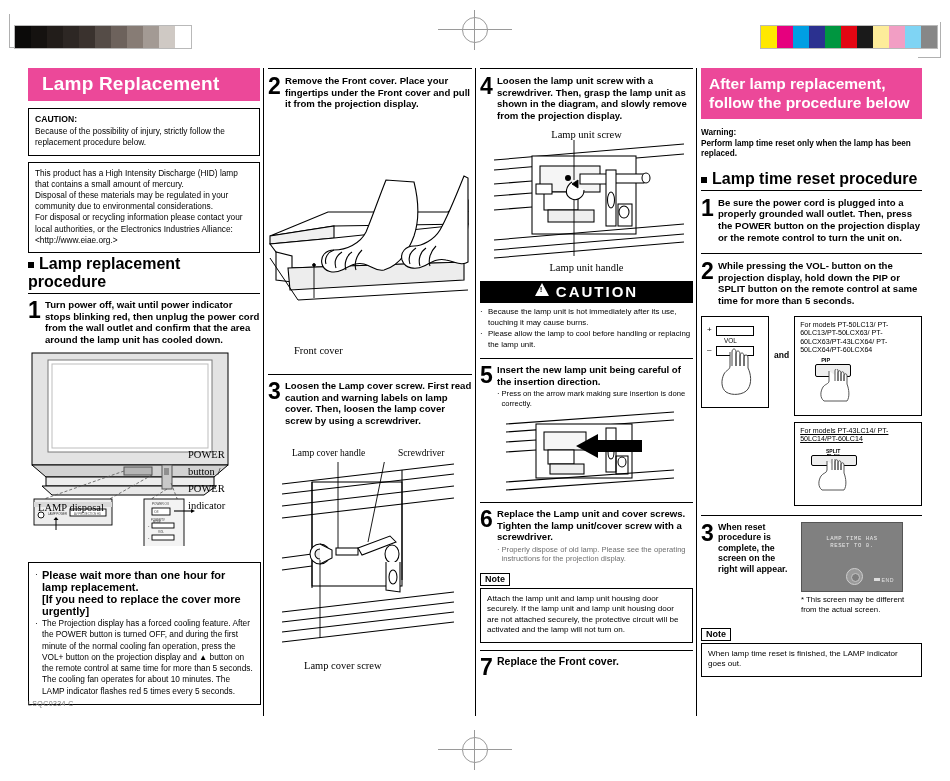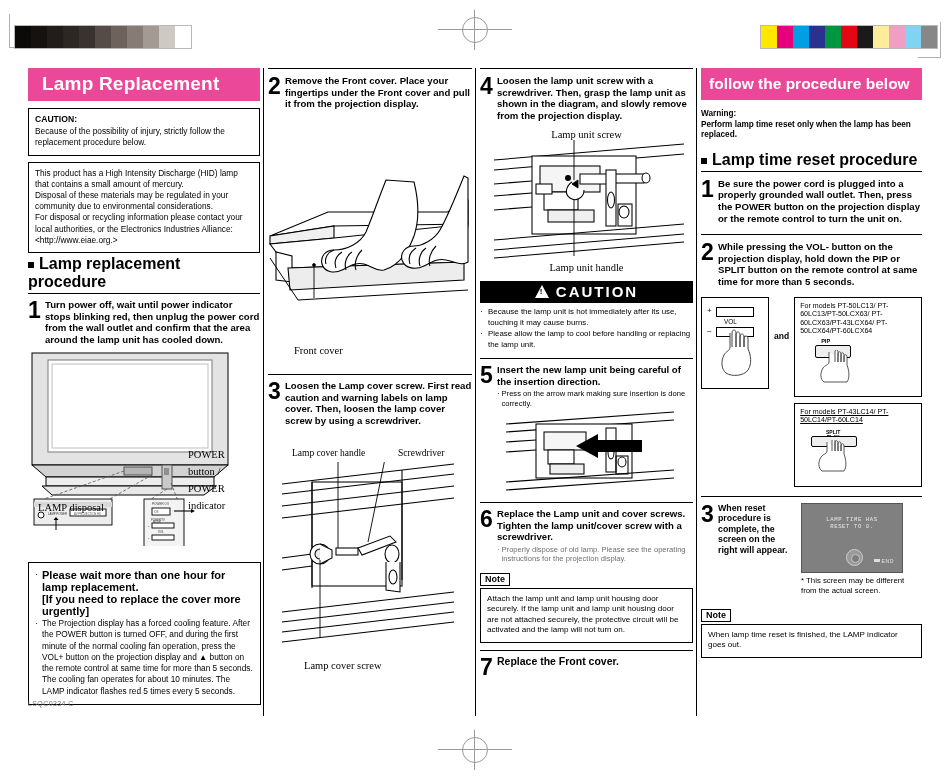--- a/index.html
+++ b/index.html
@@ -52,21 +52,21 @@
   
   .step{display:flex;align-items:flex-start;}
   .step .num{font-weight:bold;font-size:23px;line-height:20px;width:17px;flex:0 0 17px;margin-top:1px;}
   .step .txt{font-size:9.6px;line-height:11.6px;font-weight:bold;}
   .step-sm .txt{font-size:8.8px;line-height:10.6px;}
   .sub{font-size:7.6px;line-height:9.4px;font-weight:normal;margin-top:2px;}
   .sub .bullet{margin-right:2px;}
 
   
   .caution-banner{background:#000;color:#fff;text-align:center;font-weight:bold;
-     font-size:15px;letter-spacing:2px;padding:2px 0 3px 0;display:flex;align-items:center;justify-content:center;gap:7px;}
+     font-size:15px;letter-spacing:2px;padding:2px 0 3px 0;display:flex;justify-content:center;gap:7px;}
   .tri{display:inline-block;width:0;height:0;border-left:7px solid transparent;border-right:7px solid transparent;border-bottom:13px solid #fff;position:relative;}
   .tri::after{content:"!";position:absolute;left:-2.2px;top:2px;font-size:8px;color:#000;font-weight:bold;}
   .bullets{font-size:7.9px;line-height:10.4px;margin-top:4px;}
   .bullets div{display:flex;}
   .bullets .bd{width:8px;flex:0 0 8px;}
 
   
   .note-tag{display:inline-block;border:1px solid #000;font-weight:bold;font-size:9px;padding:0px 4px 1px 4px;}
 
   
@@ -469,20 +469,21 @@
 
     <div class="step" style="margin-top:5px;">
       <div class="num">7</div>
       <div class="txt" style="font-size:10.5px;">Replace the Front cover.</div>
     </div>
   </div>
 
   <div class="col col-4">
 
     <div class="title-bar title-4">
+      <div>After lamp replacement,</div>
       <div>follow the procedure below</div>
     </div>
 
     <div style="margin-top:9px;font-size:8.2px;line-height:10.6px;font-weight:bold;">
       <div>Warning:</div>
       <div>Perform lamp time reset only when the lamp has been replaced.</div>
     </div>
 
     <div style="margin-top:10px;">
       <div class="sec">

